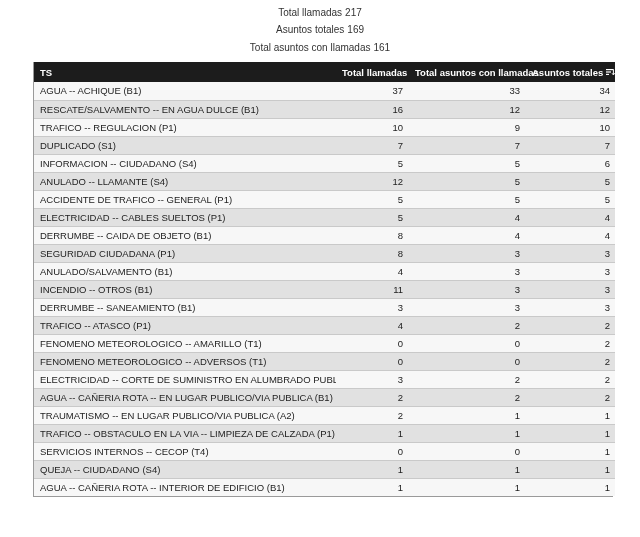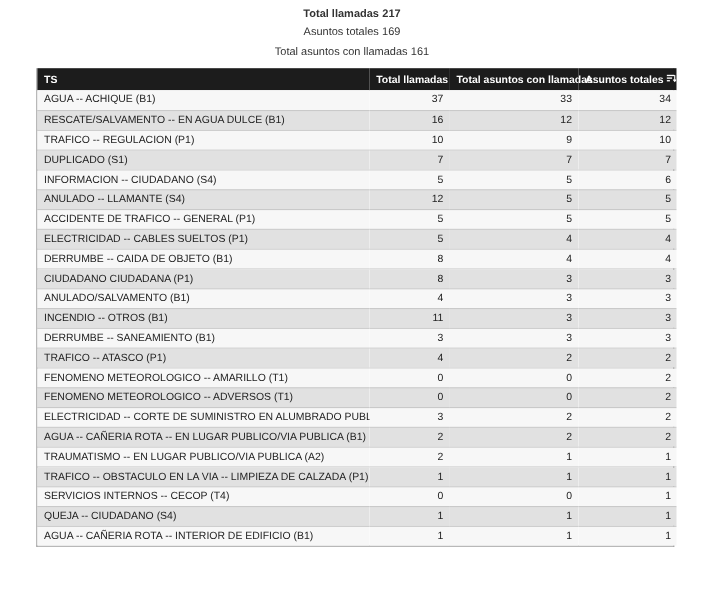--- a/index.html
+++ b/index.html
@@ -23,21 +23,21 @@
     text-align: center;
     padding-top: 3px;
   }
   .summary-line {
     font-size: 10px;
     color: #333333;
     line-height: 18px;
     height: 18px;
     white-space: nowrap;
   }
-  .summary-line.l1 { padding-top: 1px; font-weight: bold; }
+  .summary-line.l1 { padding-top: 1px; }
   .summary-line .val { margin-left: 3px; }
 
   
   .table-wrap {
     margin: 5px 27px 0 33px;
     border: 1px solid #9a9a9a;
     border-top: none;
     background: #ffffff;
   }
   table.grid {
@@ -176,21 +176,21 @@
             <td class="v">4</td>
             <td class="v last">4</td>
           </tr>
           <tr>
             <td>DERRUMBE -- CAIDA DE OBJETO (B1)</td>
             <td class="v">8</td>
             <td class="v">4</td>
             <td class="v last">4</td>
           </tr>
           <tr>
-            <td>CIUDADANO CIUDADANA (P1)</td>
+            <td>SEGURIDAD CIUDADANA (P1)</td>
             <td class="v">8</td>
             <td class="v">3</td>
             <td class="v last">3</td>
           </tr>
           <tr>
             <td>ANULADO/SALVAMENTO (B1)</td>
             <td class="v">4</td>
             <td class="v">3</td>
             <td class="v last">3</td>
           </tr>

